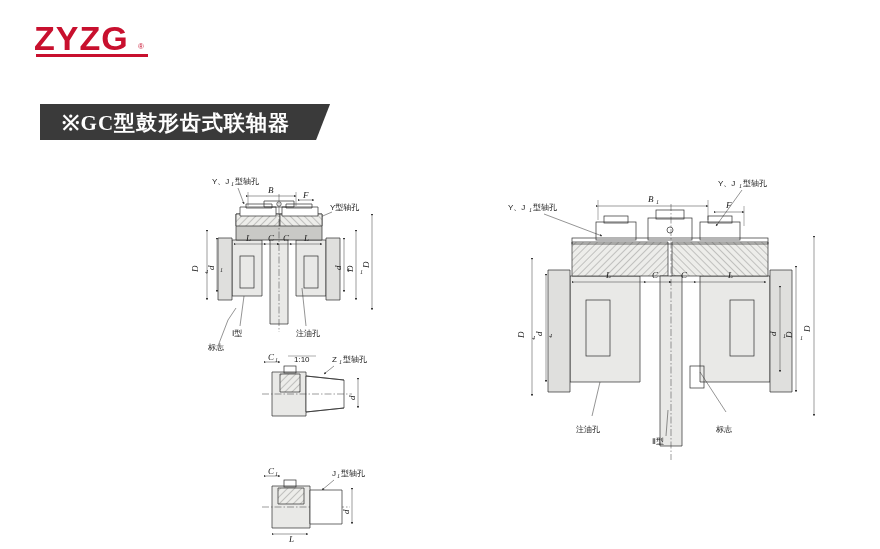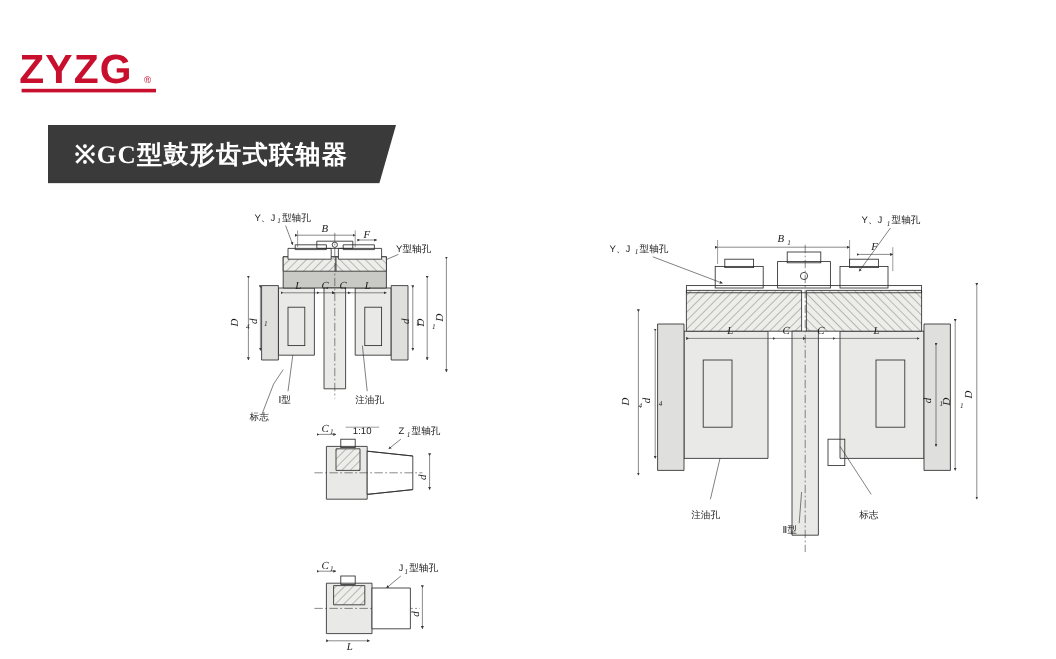--- a/index.html
+++ b/index.html
@@ -11,25 +11,24 @@
     width: 880px;
     height: 549px;
     position: relative;
     overflow: hidden;
     font-family: "Liberation Sans", sans-serif;
   }
 
   
   .logo {
     position: absolute;
-    left: 16px;
+    left: 34px;
     top: 18px;
     width: 120px;
     height: 42px;
-    margin-top: 20px;
   }
   .logo-text {
     font-family: "Liberation Sans", sans-serif;
     font-weight: bold;
     font-size: 34px;
     letter-spacing: 1px;
     color: #c8102e;
     line-height: 40px;
     user-select: none;
   }
@@ -47,21 +46,21 @@
     top: 24px;
     font-size: 8px;
     color: #c8102e;
   }
 
   
   .title-banner {
     position: absolute;
     left: 40px;
     top: 104px;
-    height: 49px;
+    height: 36px;
     background: #3a3a3a;
     color: #ffffff;
     display: flex;
     align-items: center;
     padding: 0 28px 0 22px;
     font-family: "Liberation Serif", serif;
     font-weight: bold;
     font-size: 21px;
     letter-spacing: 1px;
     

